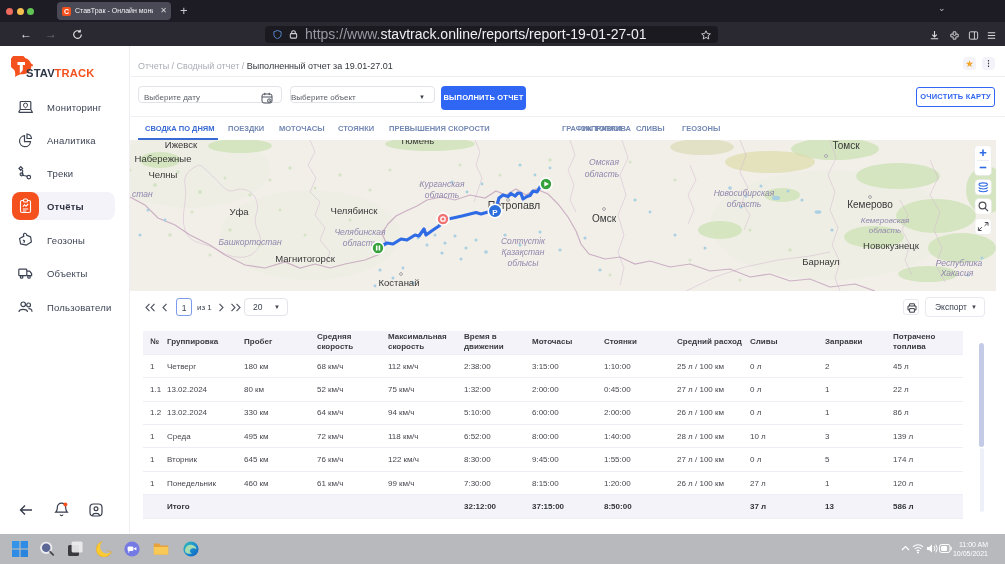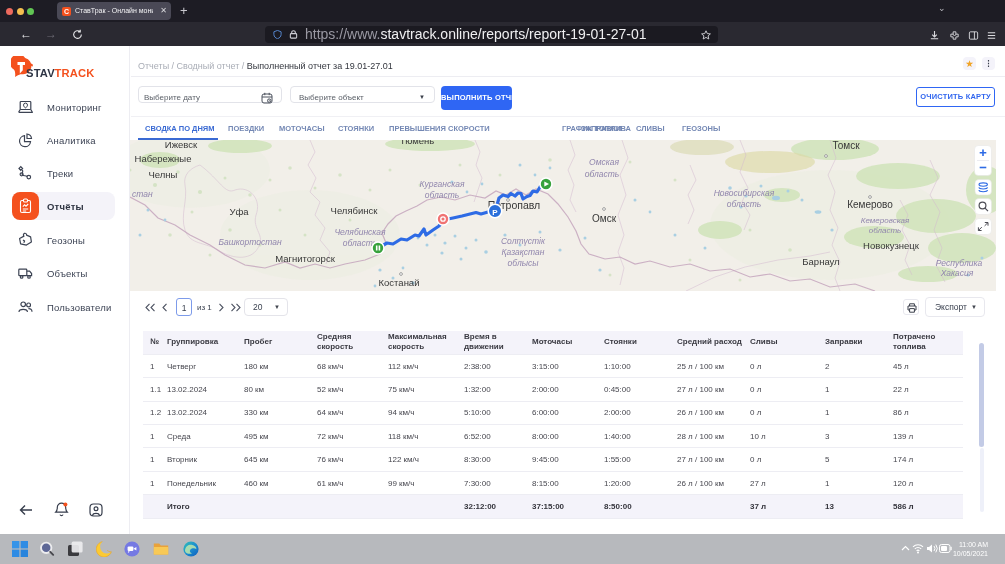--- a/index.html
+++ b/index.html
@@ -24,21 +24,21 @@
 .mitem{position:absolute;left:0;width:130px;height:28px;}
 .mitem .lbl{position:absolute;left:47px;top:50%;transform:translateY(-50%);font-size:9.5px;color:#3c4354;letter-spacing:.2px;}
 .micon{position:absolute;left:17px;top:50%;transform:translateY(-50%);width:17px;height:17px;}
 
 #main{position:absolute;left:131px;top:46px;width:874px;height:488px;background:#fff;}
 #crumbs{position:absolute;left:7px;top:15px;font-size:9px;color:#a9adb6;white-space:nowrap;}
 #crumbs b{color:#33363e;font-weight:normal;}
 .hbtn{position:absolute;top:11px;width:13px;height:13px;background:#f4f3fa;border-radius:4px;text-align:center;}
 #hdrline{position:absolute;left:0px;top:30px;width:874px;height:1px;background:#ededf2;}
 .fld{position:absolute;top:40px;height:17px;border:1px solid #e2e3e9;border-radius:4px;background:#fff;font-size:8px;color:#5b6068;line-height:21px;}
-#btn-run{position:absolute;left:310px;top:40px;width:71px;height:24px;background:#2f66f4;color:#fff;border-radius:4px;font-size:7.5px;font-weight:bold;text-align:center;line-height:24px;letter-spacing:.2px;white-space:nowrap;}
+#btn-run{position:absolute;left:310px;top:40px;width:85px;height:24px;background:#2f66f4;color:#fff;border-radius:4px;font-size:7.5px;font-weight:bold;text-align:center;line-height:24px;letter-spacing:.2px;white-space:nowrap;}
 #btn-clear{position:absolute;left:785px;top:41px;width:79px;height:20px;border:1px solid #2f66f4;color:#3166ef;border-radius:3px;font-size:7.5px;font-weight:bold;text-align:center;line-height:18px;letter-spacing:.2px;background:#fff;white-space:nowrap;}
 #fldline{position:absolute;left:0px;top:70px;width:874px;height:1px;background:#f0f0f4;}
 #tabs{position:absolute;left:0;top:71px;width:874px;height:23px;background:#fff;font-size:7.5px;font-weight:bold;letter-spacing:0px;}
 #tabs span{position:absolute;top:6.5px;color:#7488b4;white-space:nowrap;}
 #tabs .act{color:#3a6ad3;}
 #tabs #undl{position:absolute;left:7px;top:21px;width:80px;height:2px;background:#3a6ad3;}
 
 #map{position:absolute;left:-1px;top:94px;width:866px;height:151px;}
 
 #pgrow{position:absolute;left:0;top:245px;width:874px;height:40px;background:#fff;}
@@ -196,21 +196,21 @@
   <div class="hbtn" style="left:832px;color:#f0a427;font-size:9.5px;line-height:13.5px;">★</div>
   <div class="hbtn" style="left:851px;color:#3a3f4c;font-size:8px;line-height:13px;font-weight:bold;">⋮</div>
   <div id="hdrline"></div>
   <div class="fld" style="left:7px;width:144px;padding-left:5px;">Выберите дату
     <svg class="abs" style="right:8px;top:5px;" width="12" height="12" viewBox="0 0 12 12" fill="none" stroke="#4a505c" stroke-width="1">
         <rect x="1" y="2" width="10" height="9" rx="2"></rect>
         <path d="M1,5 h10 M3.8,0.8 v2.4 M8.2,0.8 v2.4"></path>
         <circle cx="8.2" cy="8.6" r="1.7" fill="#fff"></circle>
         <path d="M8.2,7.7 v0.9 l0.7,0.5" stroke-width="0.8"></path>
       </svg></div>
-  <div class="fld" style="left:159px;width:145px;padding-left:8px;">Выберите объект
+  <div class="fld" style="left:159px;width:145px;padding-left:0;">Выберите объект
     <span class="abs" style="right:9px;top:0;font-size:6px;color:#3a3f4a;">▼</span></div>
   <div id="btn-run">ВЫПОЛНИТЬ ОТЧЕТ</div>
   <div id="btn-clear">ОЧИСТИТЬ КАРТУ</div>
   <div id="fldline"></div>
   <div id="tabs">
     <span class="act" style="left:14px;">СВОДКА ПО ДНЯМ</span>
     <span style="left:97px;">ПОЕЗДКИ</span>
     <span style="left:148px;">МОТОЧАСЫ</span>
     <span style="left:207px;">СТОЯНКИ</span>
     <span style="left:258px;">ПРЕВЫШЕНИЯ СКОРОСТИ</span>

